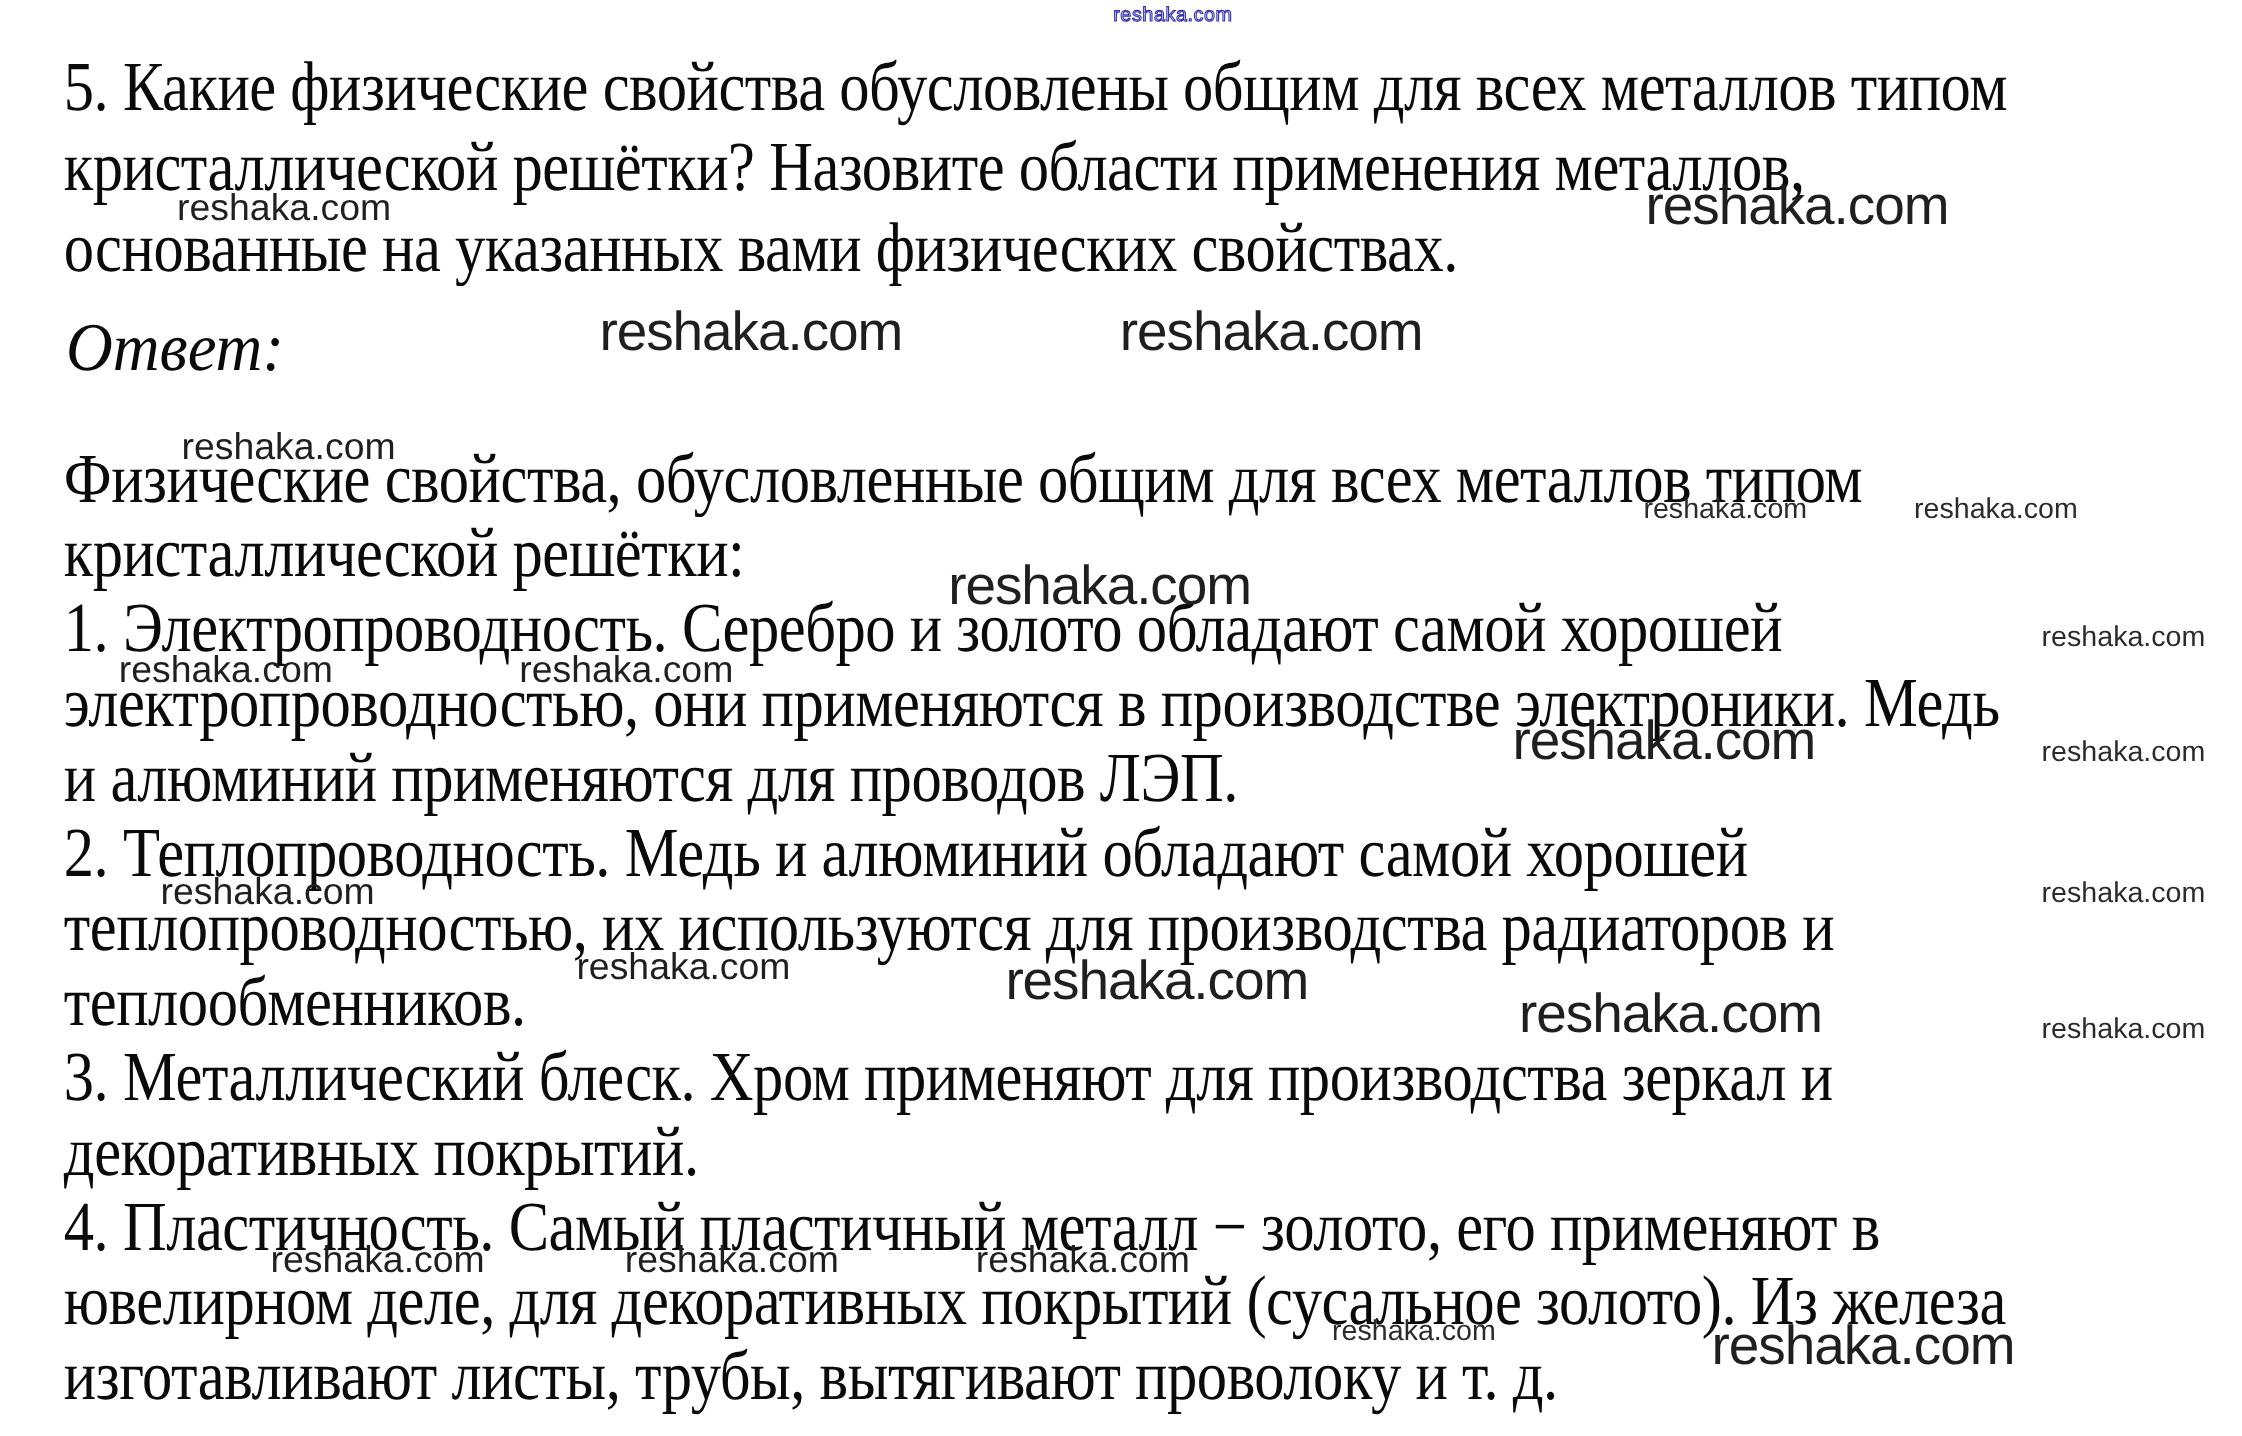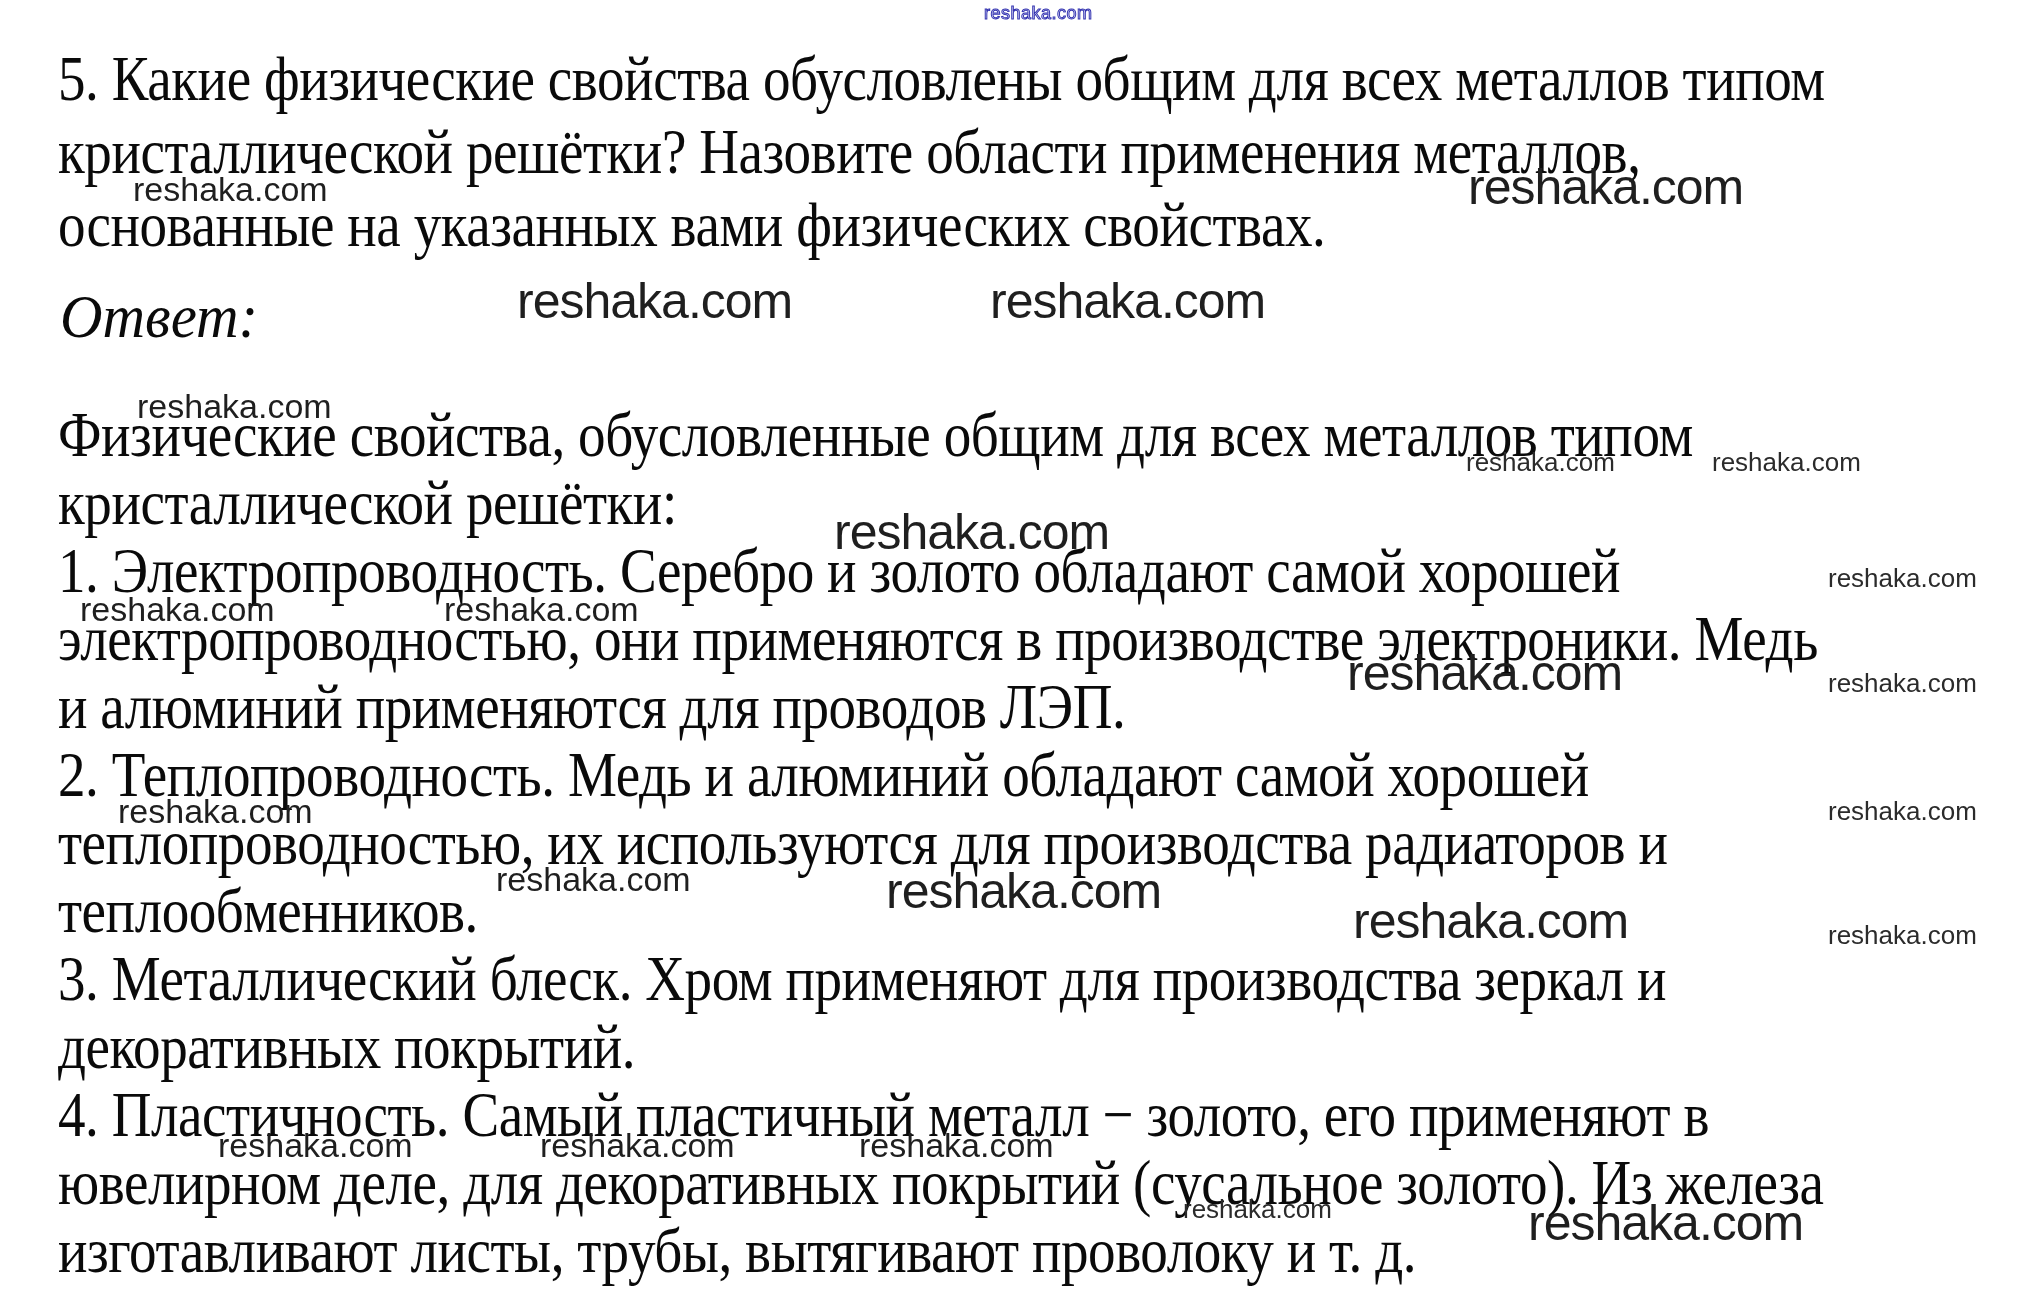--- a/index.html
+++ b/index.html
@@ -32,20 +32,21 @@
     white-space:nowrap;
     transform:scaleX(0.95);
     transform-origin:0 0;
   }
   .wm{
     position:absolute;
     font-family:"Liberation Sans","DejaVu Sans",sans-serif;
     color:#1f1f1f;
     line-height:1;
     white-space:nowrap;
+    margin-left:28px;
   }
   .wm-l{font-size:50px;letter-spacing:-1px;}
   .wm-m{font-size:34px;}
   .wm-s{font-size:26px;color:#2b2b2b;}
   .wm-blue{
     font-size:18px;
     color:#e9e9fb;
     -webkit-text-stroke:1px #3333b0;
     letter-spacing:0.5px;
   }

